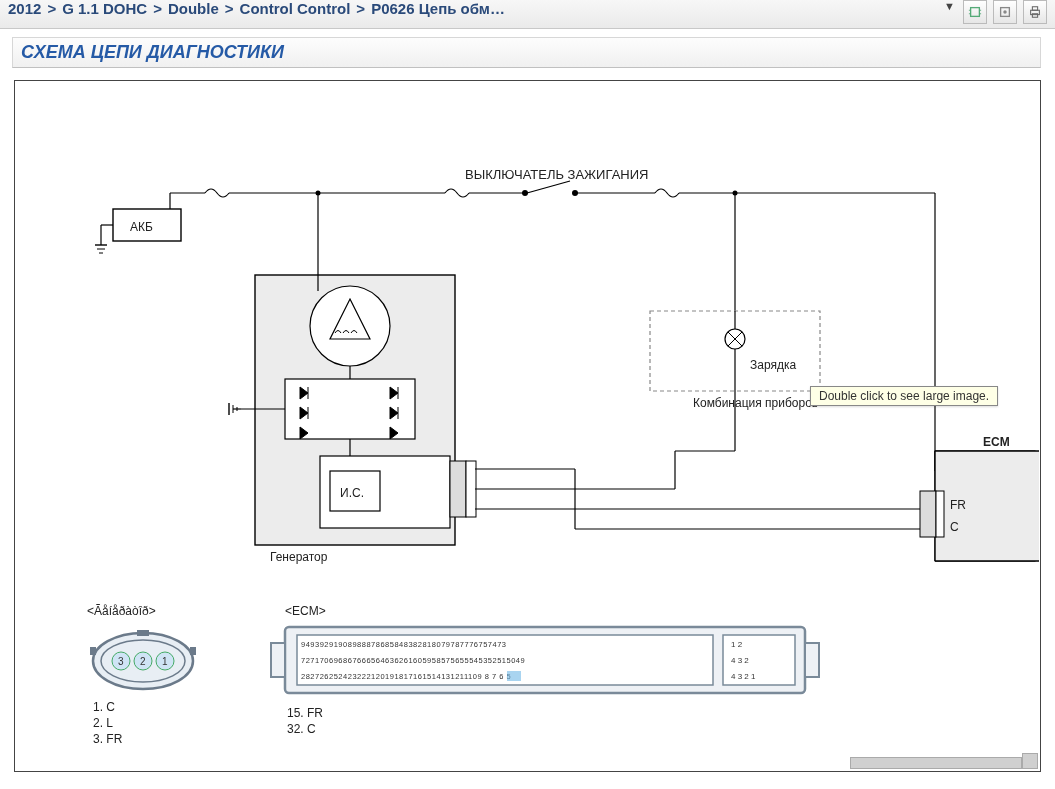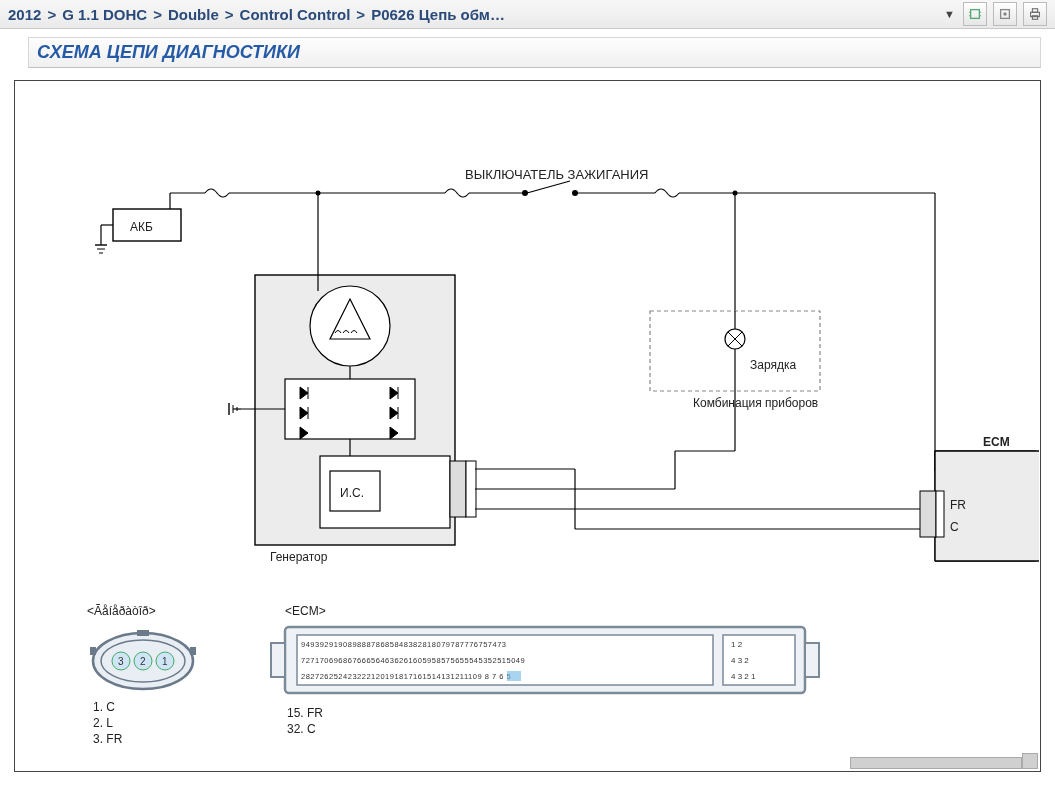--- a/index.html
+++ b/index.html
@@ -9,21 +9,21 @@
     height: 789px;
     font-family: Arial, Helvetica, sans-serif;
     background: #ffffff;
     overflow: hidden;
   }
   .breadcrumb-bar {
     background: linear-gradient(#f7f7f7, #eaeaea);
     border-bottom: 1px solid #c8c8c8;
     height: 28px;
     display: flex;
-    align-items: center;
+    align-items: flex-start;
     padding: 0 8px;
     font-size: 15px;
     color: #2a4a7a;
     font-weight: bold;
     white-space: nowrap;
   }
   .breadcrumb-bar .crumb, .breadcrumb-bar .sep {
     margin-right: 6px;
   }
   .breadcrumb-bar .spacer { flex: 1; }
@@ -39,21 +39,21 @@
     display:flex; align-items:center; justify-content:center;
     cursor:pointer;
   }
   .tb-btn svg { width:14px; height:14px; }
   .dropdown-caret {
     font-size: 11px;
     color:#444;
     margin-right:8px;
   }
   .section-title-bar {
-    margin: 8px 14px 0 28px;
+    margin: 8px 14px 0 12px;
     padding: 4px 8px;
     border: 1px solid #d7d7d7;
     border-bottom: 1px solid #c0c0c0;
     background: linear-gradient(#fdfdfd, #f0f0f0);
     color: #255aa6;
     font-weight: bold;
     font-size: 18px;
     font-family: Arial, sans-serif;
     font-style: italic;
   }
@@ -134,20 +134,21 @@
         </svg>
     </div>
   </div>
 </div>
 
 <div class="section-title-bar">СХЕМА ЦЕПИ ДИАГНОСТИКИ</div>
 
 <div class="diagram-viewport">
 
   
+  <div class="tooltip-box" style="top:305px; left:795px;">Double click to see large image.</div>
 
   
   <div class="scroll-stub" style="right:18px; bottom:2px; width:170px; height:10px;"></div>
   <div class="scroll-stub" style="right:2px; bottom:2px; width:14px; height:14px;"></div>
 
   <svg width="1024" height="690" viewBox="0 0 1024 690">
 
     <g>
       <rect x="98" y="128" width="68" height="32" fill="none" stroke="#000" stroke-width="1.4"></rect>
       <text x="115" y="150" class="diag-label">АКБ</text>

